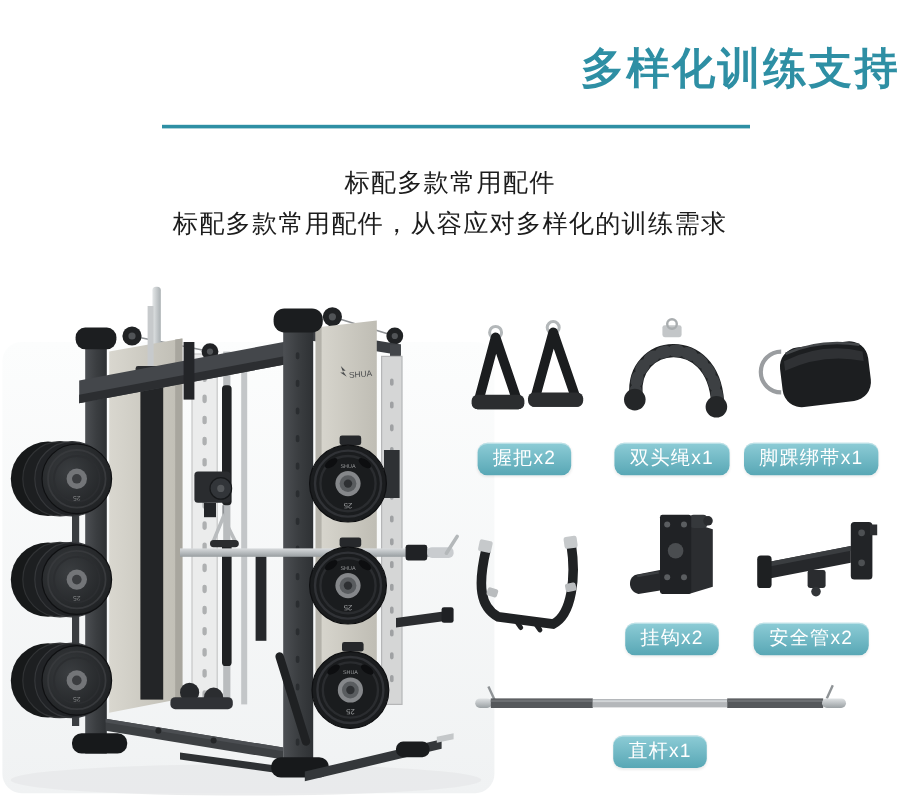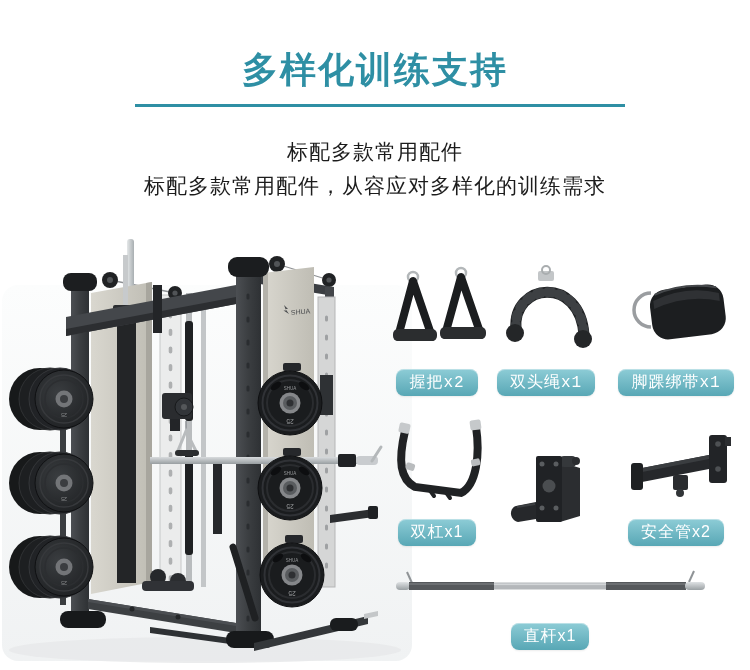--- a/index.html
+++ b/index.html
@@ -1,36 +1,36 @@
 <!DOCTYPE html>
 <html><head>
 <meta charset="utf-8">
 <style>
   html,body{margin:0;padding:0;background:#fff;}
   .canvas{position:relative;width:750px;height:670px;background:#ffffff;overflow:hidden;
           font-family:"Liberation Sans","DejaVu Sans",sans-serif;}
-  .title{position:absolute;top:33px;left:0;width:100%;text-align:center;
-         font-size:36px;font-weight:bold;color:#2e8fa4;letter-spacing:2px;margin-top:13px;}
+  .title{position:absolute;top:33px;left:0;width:100%;text-align:right;
+         font-size:36px;font-weight:bold;color:#2e8fa4;letter-spacing:2px;}
   .divider{position:absolute;top:104px;left:135px;width:490px;height:3px;background:#2e8fa4;}
   .sub{position:absolute;left:0;width:100%;text-align:center;color:#1c1c1c;
        font-size:21px;letter-spacing:1px;}
   .sub1{top:138px;}
   .sub2{top:172px;}
   .machine-wrap{position:absolute;left:0;top:225px;width:430px;height:445px;}
   .acc-cell{position:absolute;width:118px;height:150px;display:flex;flex-direction:column;
             align-items:center;justify-content:flex-end;}
   .acc-icon{flex:0 0 auto;margin-bottom:8px;}
   .badge{display:inline-block;padding:3px 13px;border-radius:8px;
          background:linear-gradient(180deg,#8dccd6 0%,#58a7b5 100%);
          box-shadow:inset 0 1px 0 rgba(255,255,255,.4), 0 1px 2px rgba(0,0,0,.08);
          color:#ffffff;font-size:16px;font-weight:500;letter-spacing:1px;white-space:nowrap;}
-  .cell-r1{top:246px;font-family:Liberation Mono, monospace;} .cell-r2{top:396px;}
-  .col1{left:378px;} .col2{left:487px;} .col3{left:617px;}
+  .cell-r1{top:246px;} .cell-r2{top:396px;}
+  .col1{left:378px;} .col2{left:501px;} .col3{left:617px;}
   .bar-wrap{position:absolute;left:395px;top:570px;width:312px;height:26px;}
-  .bar-badge-wrap{position:absolute;left:385px;top:613px;width:330px;text-align:center;margin-top:10px;}
+  .bar-badge-wrap{position:absolute;left:385px;top:613px;width:330px;text-align:center;}
 </style>
 </head>
 <body>
 
 <div class="canvas">
 
   <div class="title">多样化训练支持</div>
   <div class="divider"></div>
   <div class="sub sub1">标配多款常用配件</div>
   <div class="sub sub2">标配多款常用配件，从容应对多样化的训练需求</div>
@@ -304,37 +304,37 @@
 
   <div class="acc-cell cell-r2 col1">
     <svg class="acc-icon" width="104" height="96" viewBox="0 0 104 96">
       <path d="M20,16 C13,46 15,64 30,72 L76,78 C92,70 95,38 91,12" fill="none" stroke="#202224" stroke-width="8" stroke-linecap="round"></path>
       <rect x="14" y="8" width="11" height="10" rx="2" fill="#c6c9cb" transform="rotate(12 19 13)"></rect>
       <rect x="85" y="5" width="11" height="10" rx="2" fill="#c6c9cb" transform="rotate(-8 90 10)"></rect>
       <rect x="21" y="48" width="9" height="7" rx="2" fill="#b9bcbe" transform="rotate(18 25 51)"></rect>
       <rect x="86" y="44" width="9" height="7" rx="2" fill="#b9bcbe" transform="rotate(-12 90 47)"></rect>
       <path d="M44,74 l5,7 M60,76 l5,7" stroke="#202224" stroke-width="4" stroke-linecap="round"></path>
     </svg>
-    <span class="badge">双杠x1</span>
   </div>
 
   <div class="acc-cell cell-r2 col2">
     <svg class="acc-icon" width="104" height="92" viewBox="0 0 104 92">
       <polygon points="66,16 86,22 86,70 66,76" fill="#2b2d30"></polygon>
       <rect x="66" y="10" width="16" height="11" rx="4" fill="#35383b"></rect>
       <circle cx="82" cy="15" r="4" fill="#2a2c2f"></circle>
       <rect x="42" y="10" width="26" height="66" rx="2" fill="#202225"></rect>
       <circle cx="48" cy="18" r="2.5" fill="#5a5d60"></circle>
         <circle cx="62" cy="18" r="2.5" fill="#5a5d60"></circle>
       <circle cx="48" cy="62" r="2.5" fill="#5a5d60"></circle>
         <circle cx="62" cy="62" r="2.5" fill="#5a5d60"></circle>
       <circle cx="55" cy="40" r="6.5" fill="#4a4d50"></circle>
       <path d="M42,56 L22,60 C15,62 15,74 24,76 L42,73 Z" fill="#26282b"></path>
       <path d="M23,61 L41,58" stroke="#3c3f42" stroke-width="2"></path>
     </svg>
+    <span class="badge">挂钩x2</span>
   </div>
 
   <div class="acc-cell cell-r2 col3">
     <svg class="acc-icon" width="110" height="92" viewBox="0 0 110 92">
       <rect x="88" y="16" width="18" height="48" rx="3" fill="#222427"></rect>
       <circle cx="97" cy="25" r="2.8" fill="#4d5053"></circle>
         <circle cx="97" cy="50" r="2.8" fill="#4d5053"></circle>
       <path d="M104,18 h8 v9 h-8 Z" fill="#2c2e31"></path>
       <polygon points="16,50 88,36 88,50 16,64" fill="#26282b"></polygon>
       <polygon points="16,50 88,36 88,40 16,54" fill="#3a3d40"></polygon>

